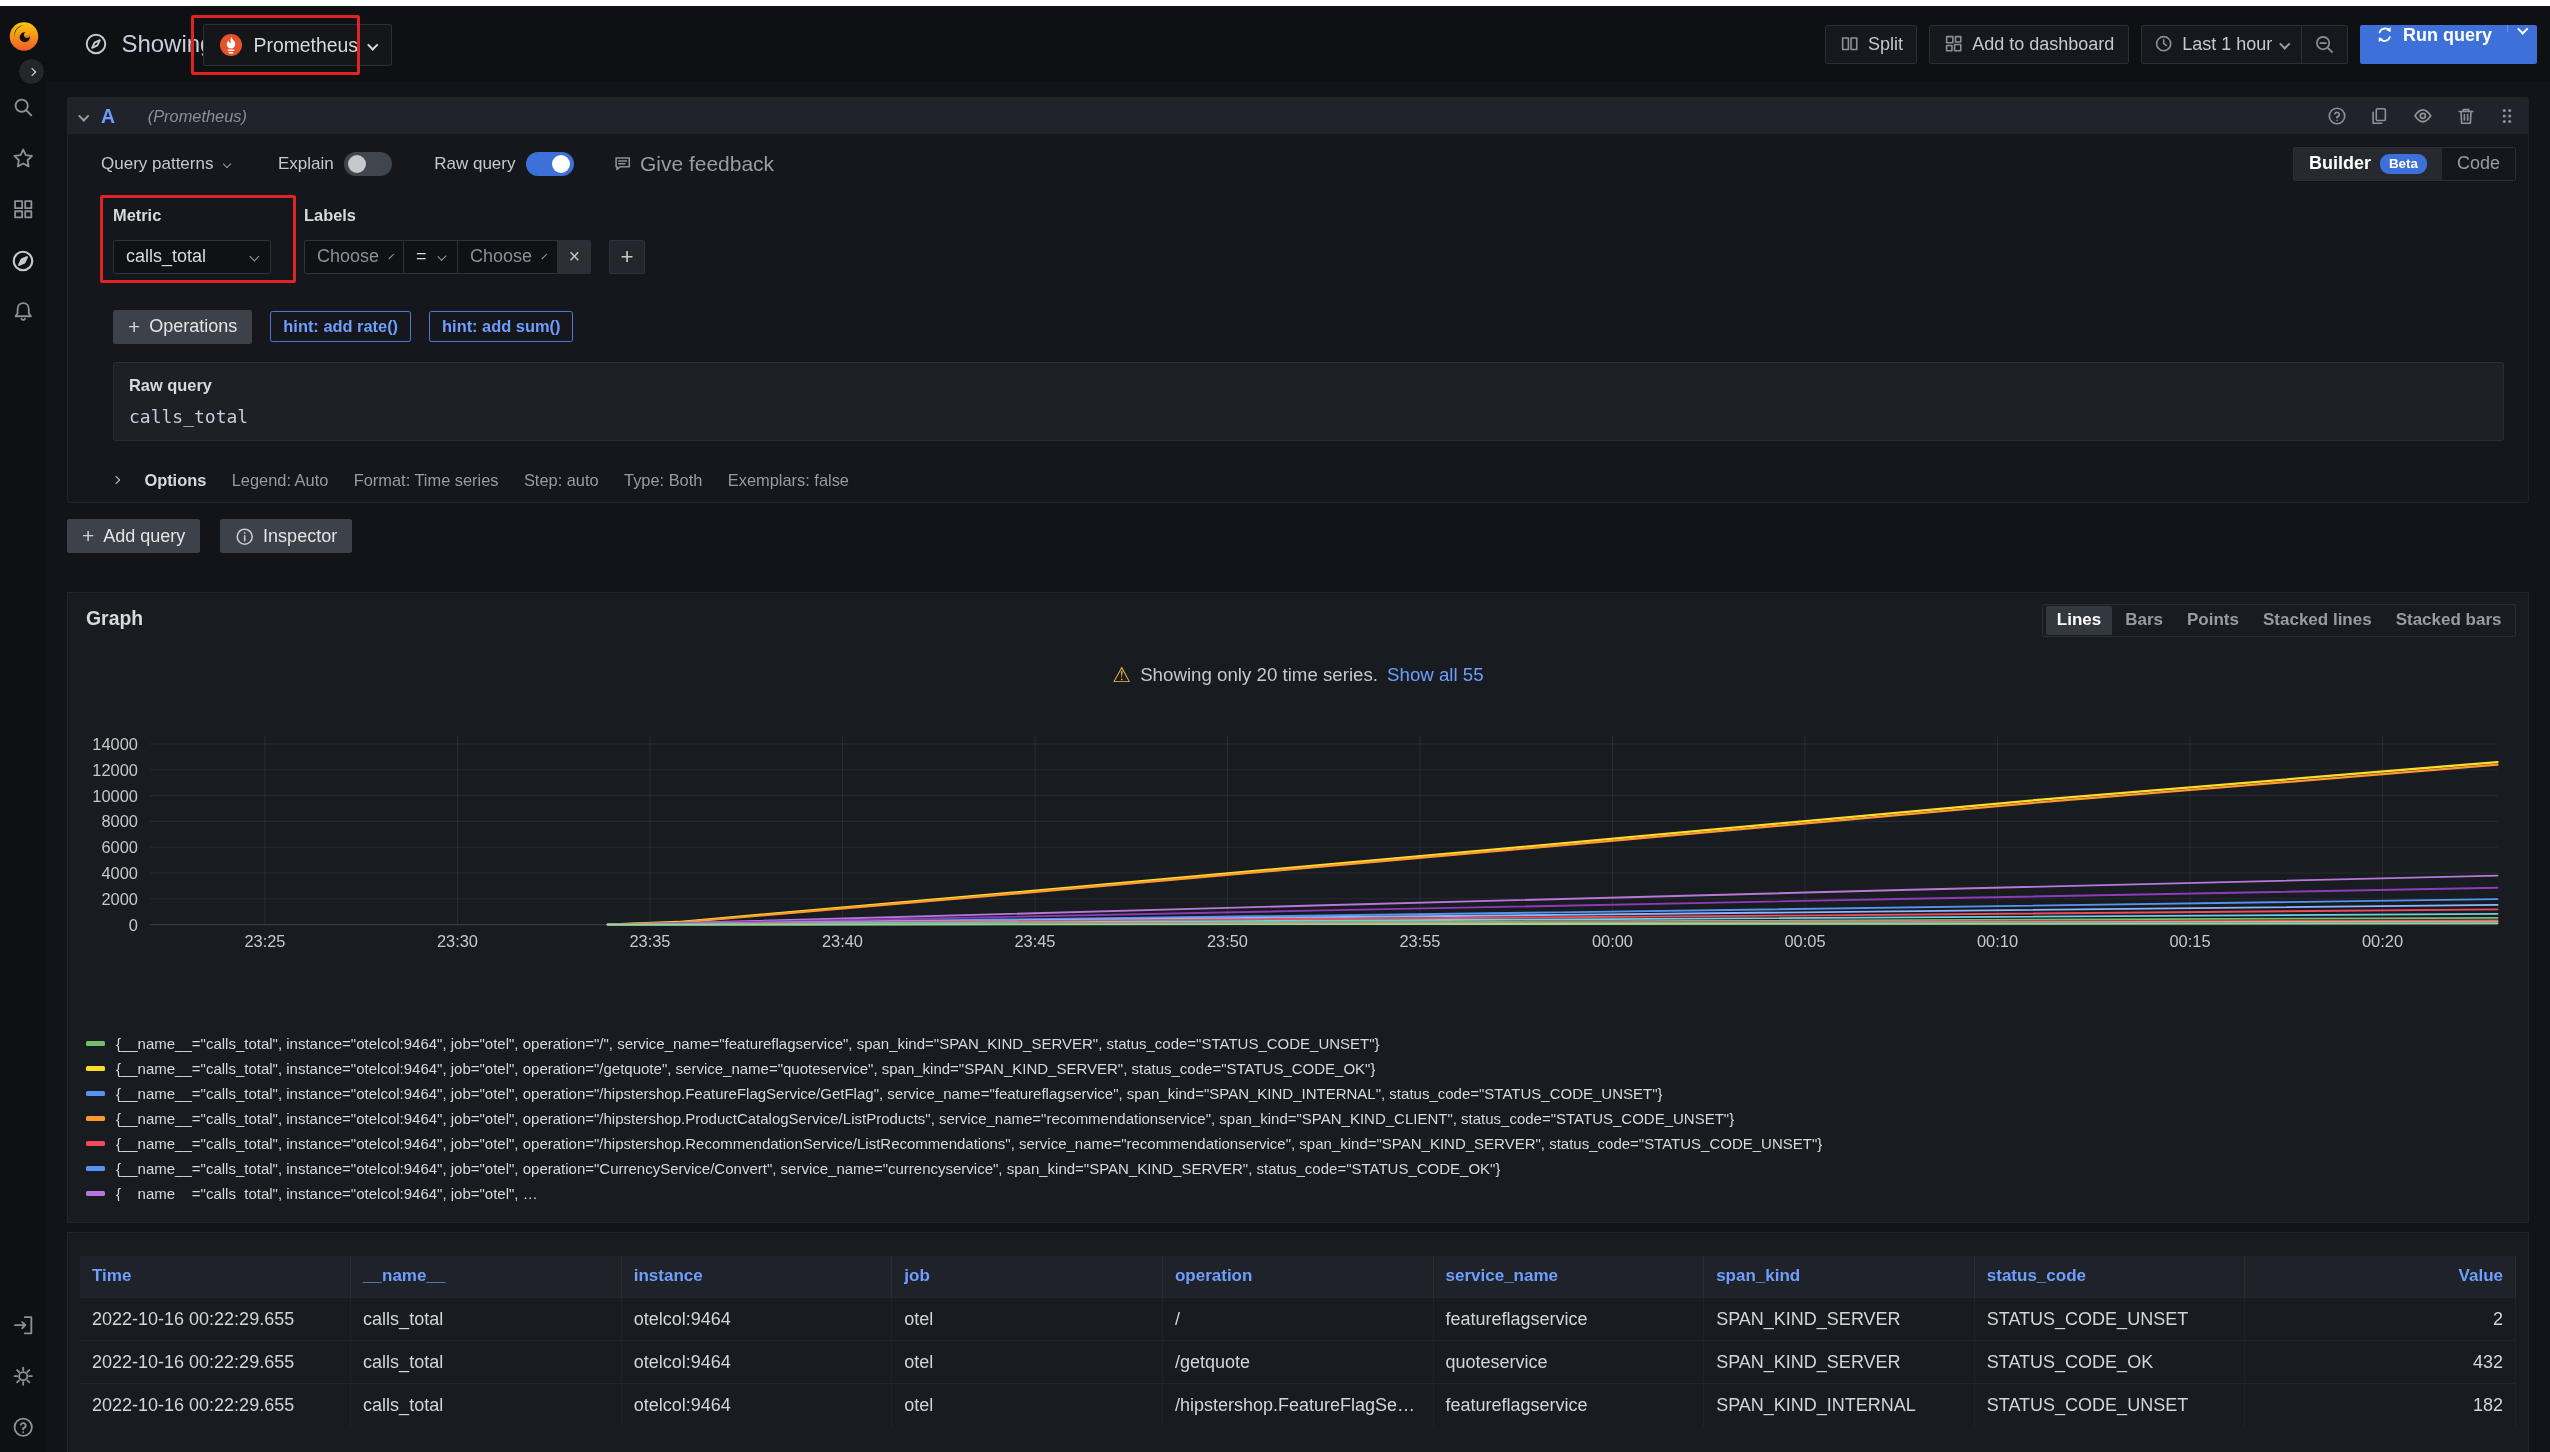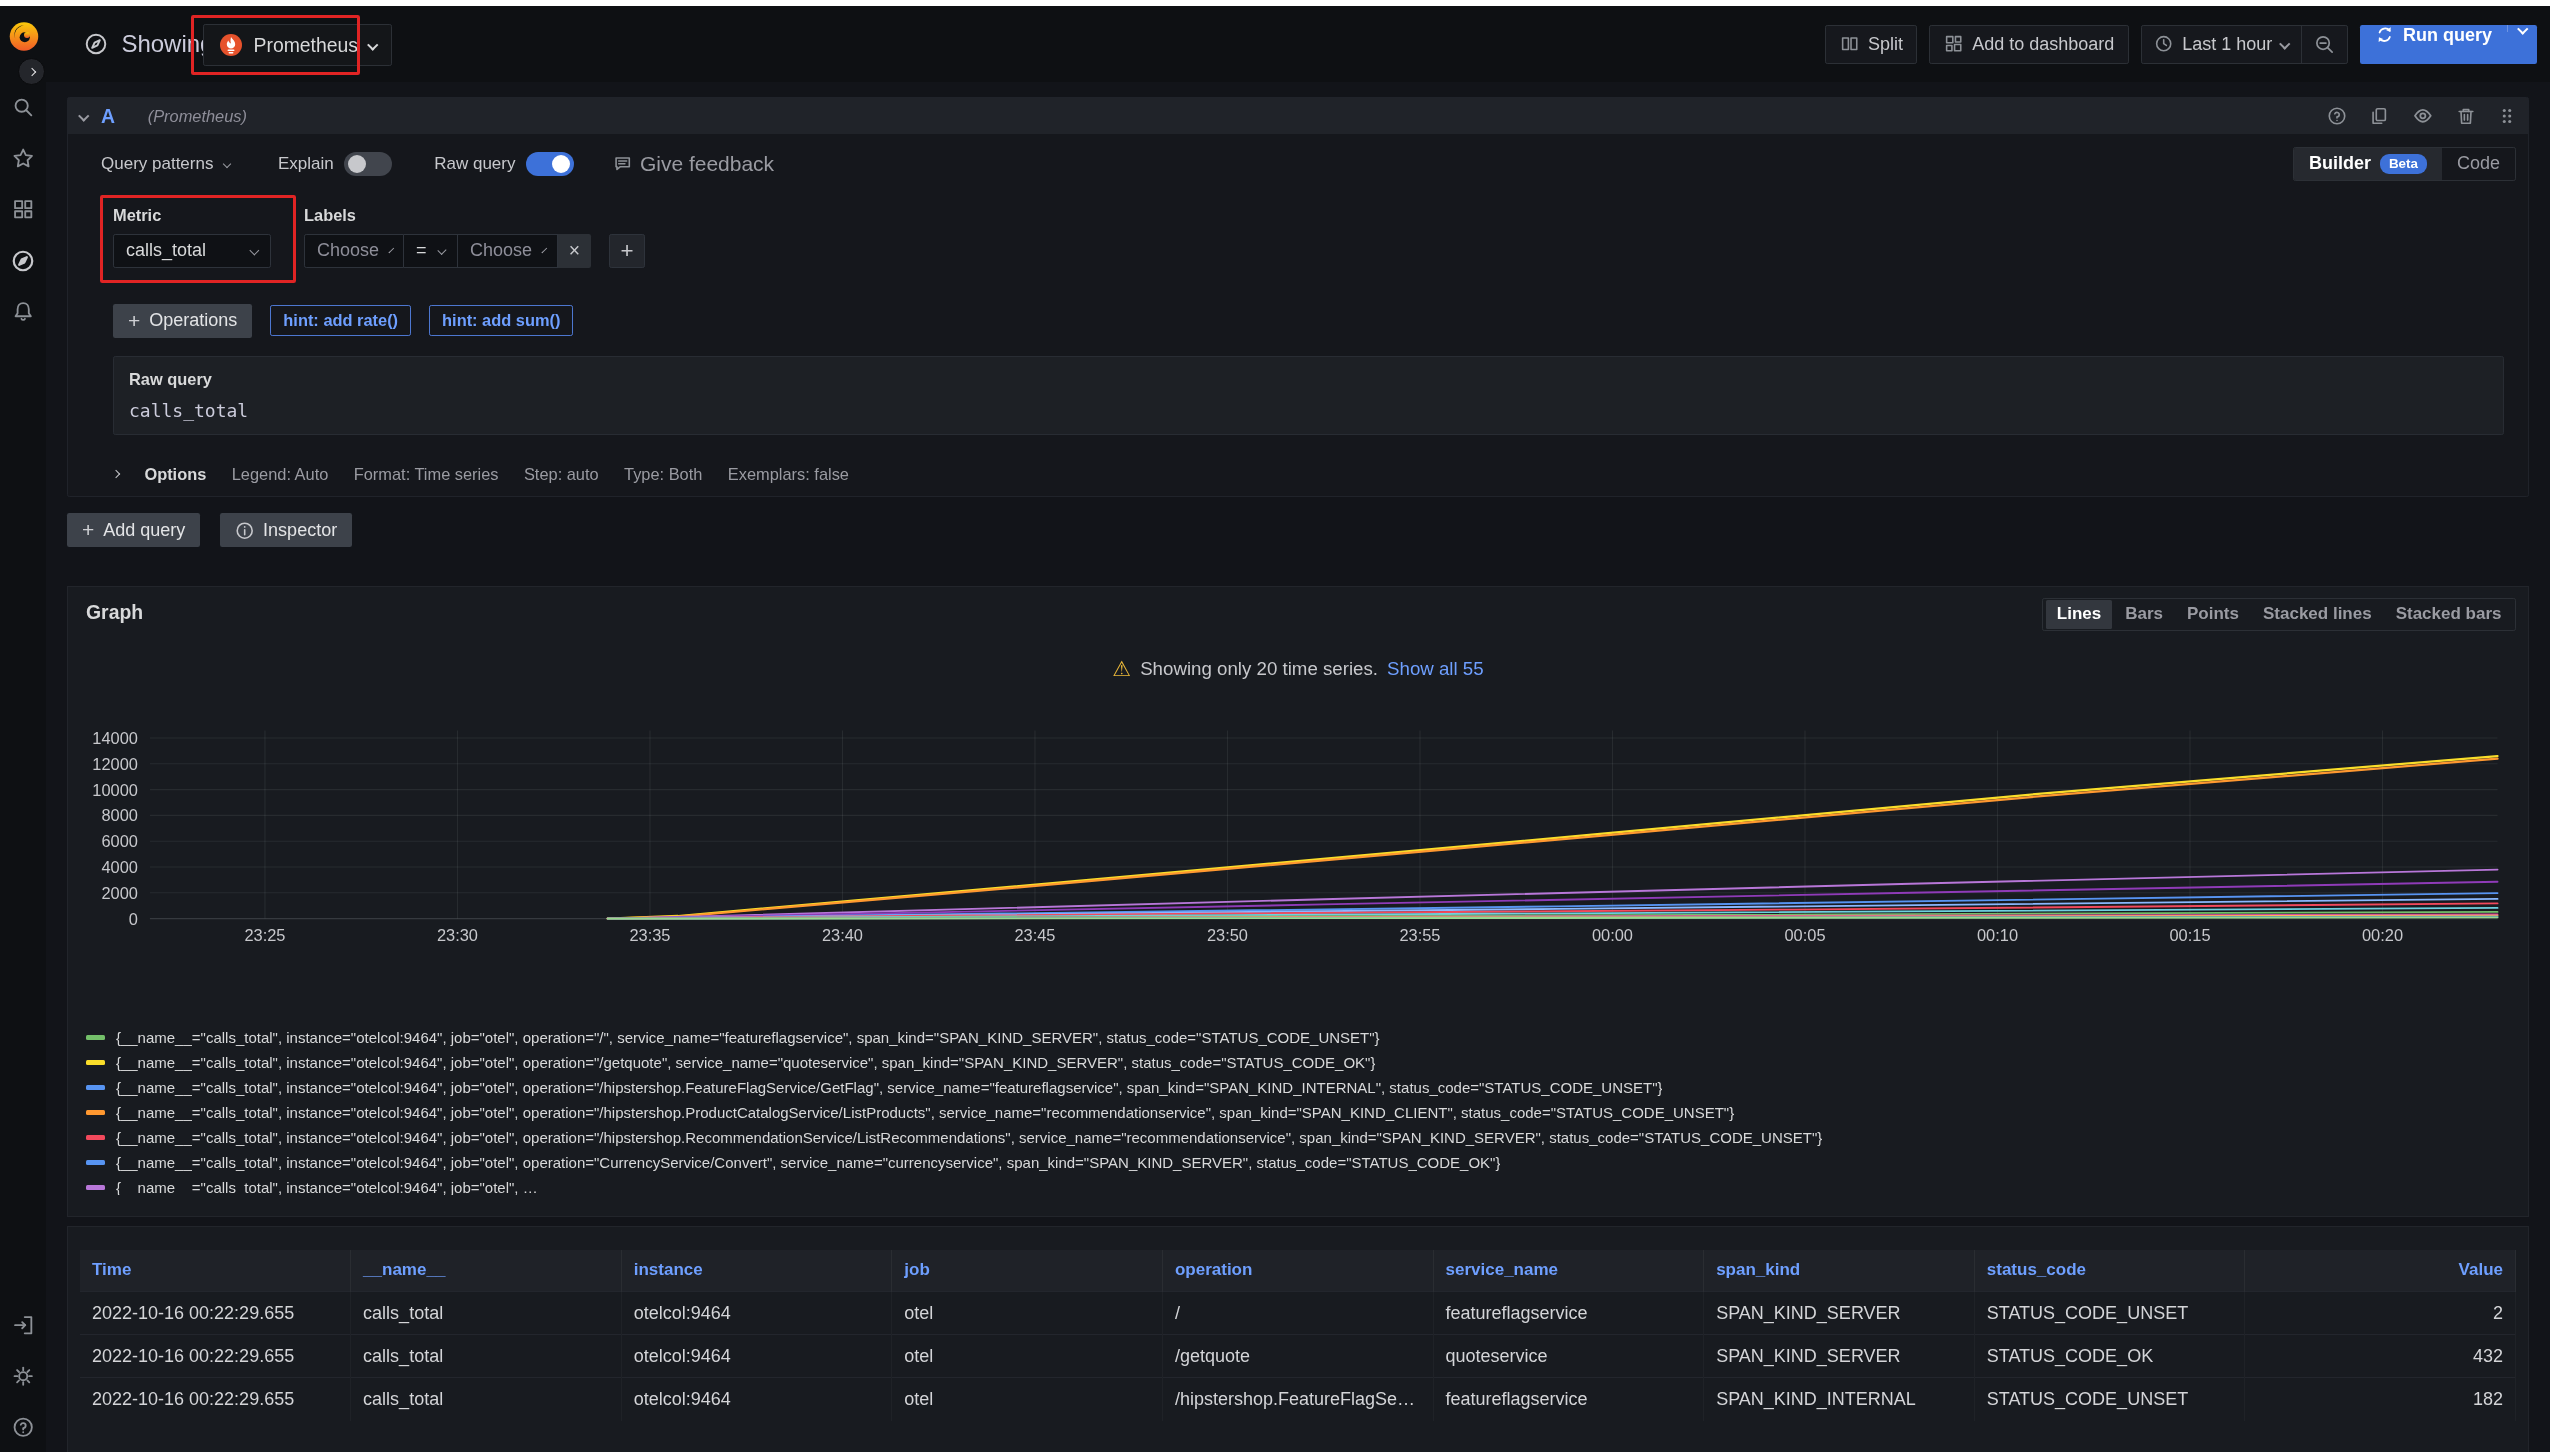--- a/index.html
+++ b/index.html
@@ -63,21 +63,21 @@
   .toggle{width:48px;height:24px;border-radius:12px;background:#41454d;position:relative;flex:0 0 auto}
   .toggle .knob{position:absolute;top:3px;left:3.7px;width:18px;height:18px;border-radius:50%;background:#c7c8cc}
   .toggle.on{background:var(--accent-blue)}
   .toggle.on .knob{left:auto;right:3.7px;background:#fff}
   .feedback{display:flex;align-items:center;gap:7.5px;color:#9a9ba2;font-size:21px}
   .builder-toggle{margin-left:auto;display:flex;height:34px;border:0.7px solid #2c3036;border-radius:2.2px;overflow:hidden}
   .builder-toggle .seg{display:flex;align-items:center;gap:9px;padding:0 15px;font-size:18px;color:#9a9ba2}
   .builder-toggle .seg.active{background:#26292f;color:#fff;font-weight:700}
   .beta-badge{background:var(--accent-blue);color:#fff;font-size:13.4px;font-weight:700;border-radius:9px;padding:2.2px 9px}
   .metric-section{display:flex;gap:33px;margin-top:25.4px;padding-left:33px}
-  .field-label{font-size:16.4px;font-weight:700;color:#d8d9da;margin-bottom:9px}
+  .field-label{font-size:16.4px;font-weight:700;color:#d8d9da;margin-bottom:15px}
   .select{height:34px;display:flex;align-items:center;gap:12px;padding:0 12px;background:#0f1115;
       border:0.7px solid #2e333b;border-radius:2.2px;font-size:18px;color:#d8d9da}
   .select .ph{color:#8e8e99}
   .select .chev{color:#9a9ba2;width:6.7px;height:6.7px;border-width:1.5px}
   .labels-row{display:flex;align-items:stretch}
   .xbtn{width:33px;display:flex;align-items:center;justify-content:center;background:#2c3036;color:#c7c8cc;
       font-size:19.4px;border-radius:0 2.2px 2.2px 0}
   .plusbtn{width:36px;height:34px;display:flex;align-items:center;justify-content:center;background:#23262c;
       border:0.7px solid #2e333b;border-radius:2.2px;color:#c7c8cc;font-size:22.4px;margin-left:18px}
   .ops-row{display:flex;align-items:center;gap:18px;margin-top:36px;padding-left:33px}

